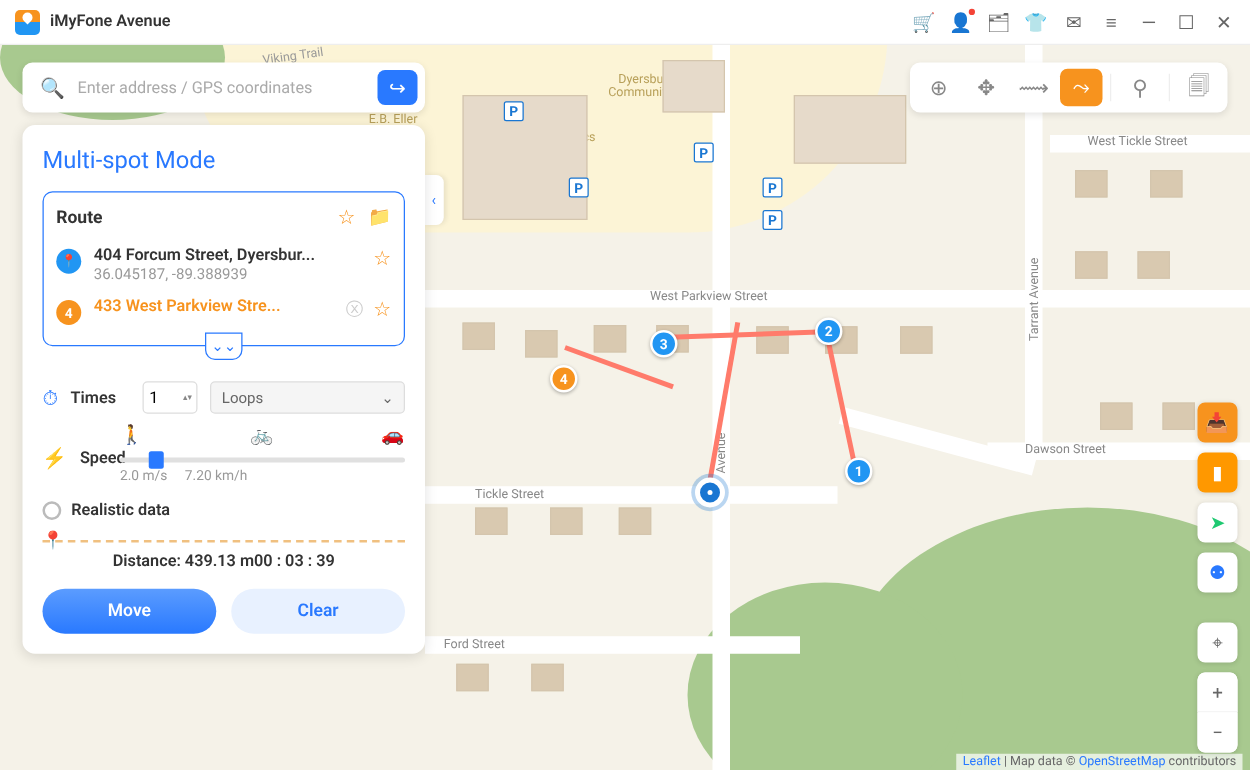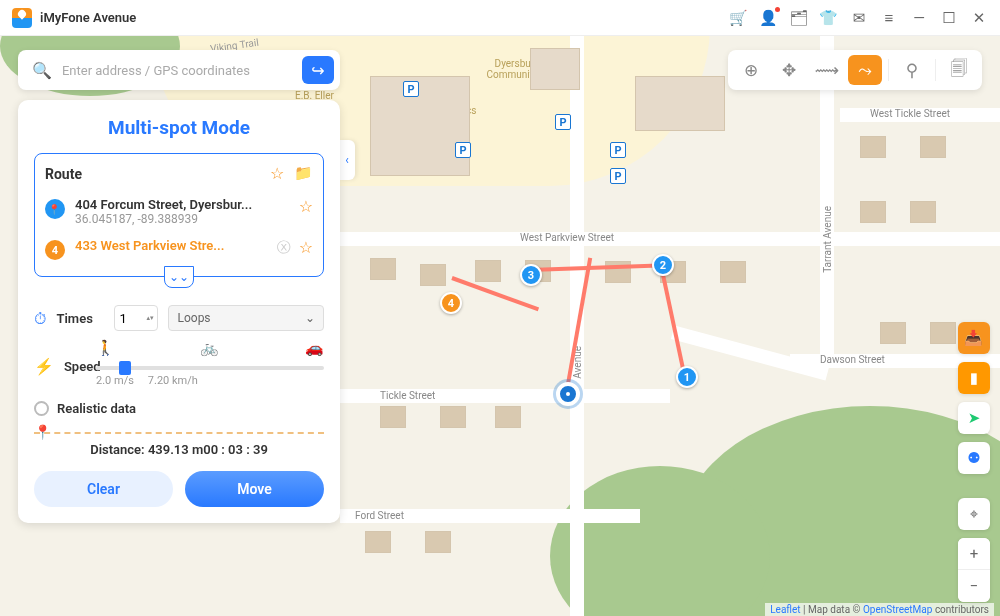--- a/index.html
+++ b/index.html
@@ -31,21 +31,21 @@
 .marker.blue{background:#2196f3}
 .marker.orange{background:#f7931e}
 .current-pos{position:absolute;width:24px;height:24px;background:#1976d2;border:4px solid #fff;border-radius:50%;box-shadow:0 0 0 3px rgba(25,118,210,.3)}
 .current-pos::after{content:"";position:absolute;top:50%;left:50%;transform:translate(-50%,-50%);width:4px;height:4px;background:#fff;border-radius:50%}
 .search-bar{position:absolute;top:50px;left:18px;width:322px;height:40px;background:#fff;border-radius:8px;display:flex;align-items:center;padding:0 6px 0 14px;box-shadow:0 2px 6px rgba(0,0,0,.1);z-index:50}
 .search-bar input{flex:1;border:none;outline:none;font-size:13px;color:#ec4899}
 .search-bar input::placeholder{color:#aaa}
 .search-icon{color:#bbb;margin-right:10px}
 .search-go{width:32px;height:28px;background:#2979ff;border-radius:6px;display:flex;align-items:center;justify-content:center;color:#fff}
 .panel{position:absolute;top:100px;left:18px;width:322px;background:#fff;border-radius:10px;box-shadow:0 2px 10px rgba(0,0,0,.12);padding:16px;z-index:50}
-.panel-title{text-align:center;font-size:19px;font-weight:700;color:#2979ff;margin-bottom:14px}
+.panel-title{font-size:19px;font-weight:400;color:#2979ff;margin-bottom:14px}
 .route-box{border:1.5px solid #2979ff;border-radius:8px;padding:10px;position:relative;margin-bottom:8px}
 .route-header{display:flex;align-items:center;justify-content:space-between;margin-bottom:8px}
 .route-header-title{font-size:14px;font-weight:700;color:#333}
 .route-header-icons{display:flex;gap:10px}
 .star-icon{color:#f7931e;font-size:16px}
 .folder-icon{color:#f7931e;font-size:15px}
 .route-item{display:flex;align-items:flex-start;gap:10px;padding:6px 0}
 .route-pin{width:20px;height:20px;border-radius:50%;display:flex;align-items:center;justify-content:center;flex-shrink:0;margin-top:2px}
 .route-pin.start{background:#2196f3;color:#fff;font-size:10px}
 .route-pin.num{background:#f7931e;color:#fff;font-size:11px;font-weight:700}
@@ -272,22 +272,22 @@
     <hr class="dash-line">
     <span class="dash-pin">📍</span>
   </div>
 
   <div class="dist-row">
     <span>Distance: 439.13 m</span>
     <span>00 : 03 : 39</span>
   </div>
 
   <div class="btn-row">
+    <div class="btn primary">Move</div>
     <div class="btn secondary">Clear</div>
-    <div class="btn primary">Move</div>
   </div>
 </div>
 
 <div class="mode-toolbar">
   <div class="mode-btn">⊕</div>
   <div class="mode-btn">✥</div>
   <div class="mode-btn">⟿</div>
   <div class="mode-btn active">⤳</div>
   <div class="mode-sep"></div>
   <div class="mode-btn">⚲</div>

